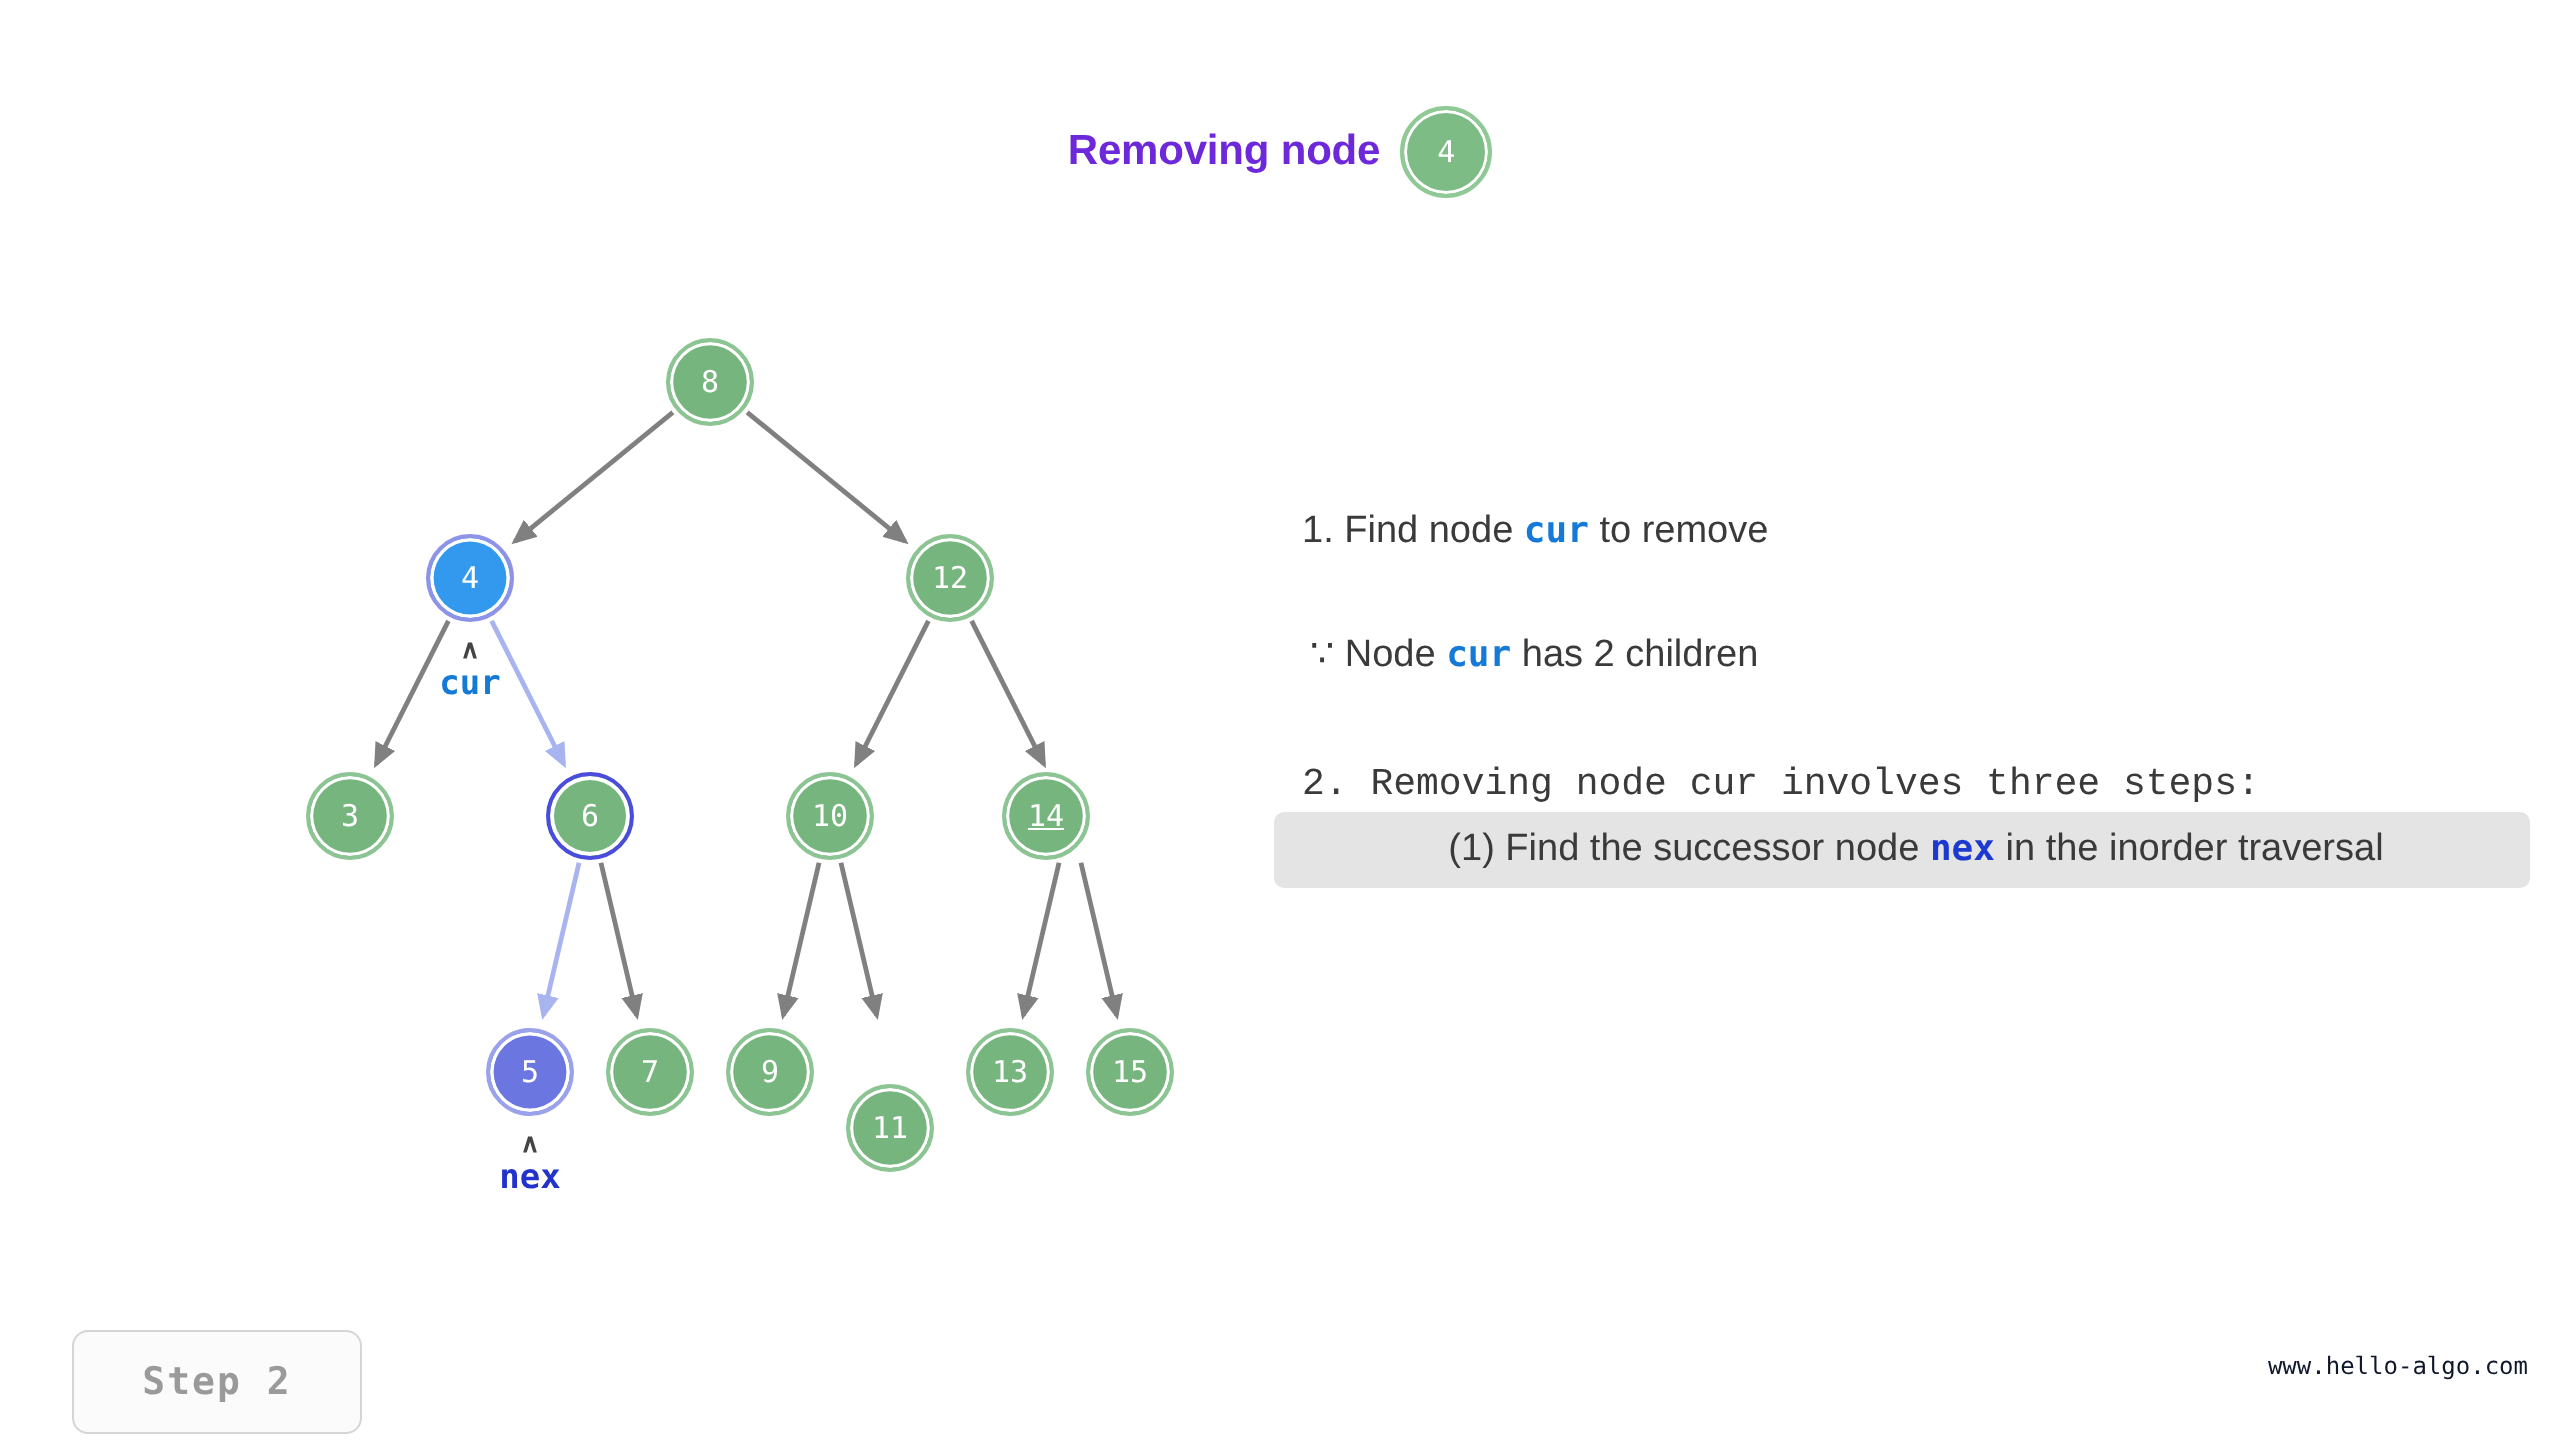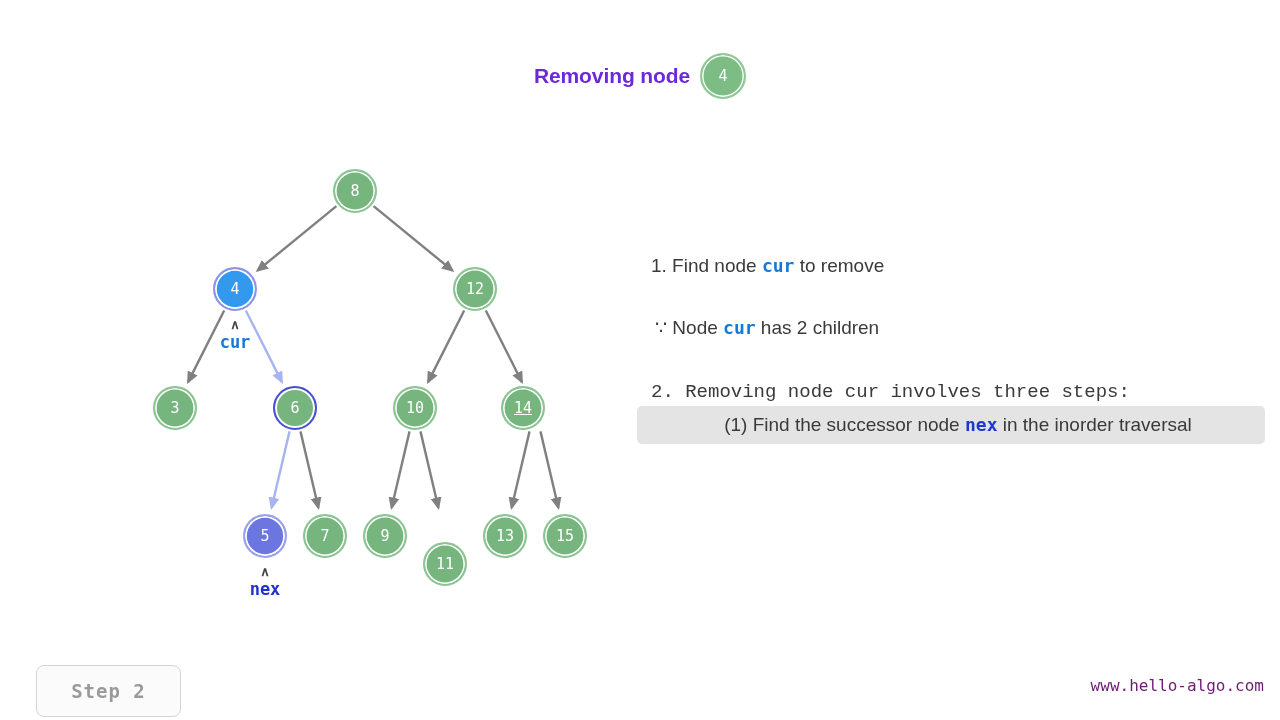--- a/index.html
+++ b/index.html
@@ -181,22 +181,22 @@
     box-sizing: border-box;
     margin-top: 24px;
   }
 
   
   #watermark {
     position: absolute;
     right: 16px;
     top: 676px;
     font-family: "DejaVu Sans Mono", monospace;
-    font-size: 16px;
-    color: #701a75;
+    font-size: 12px;
+    color: #0f172a;
     white-space: pre;
   }
 </style>
 </head>
 <body>
 
 <div id="title-bar">
   <span class="title-text">Removing node</span>
   <span class="title-node">4</span>
 </div>

